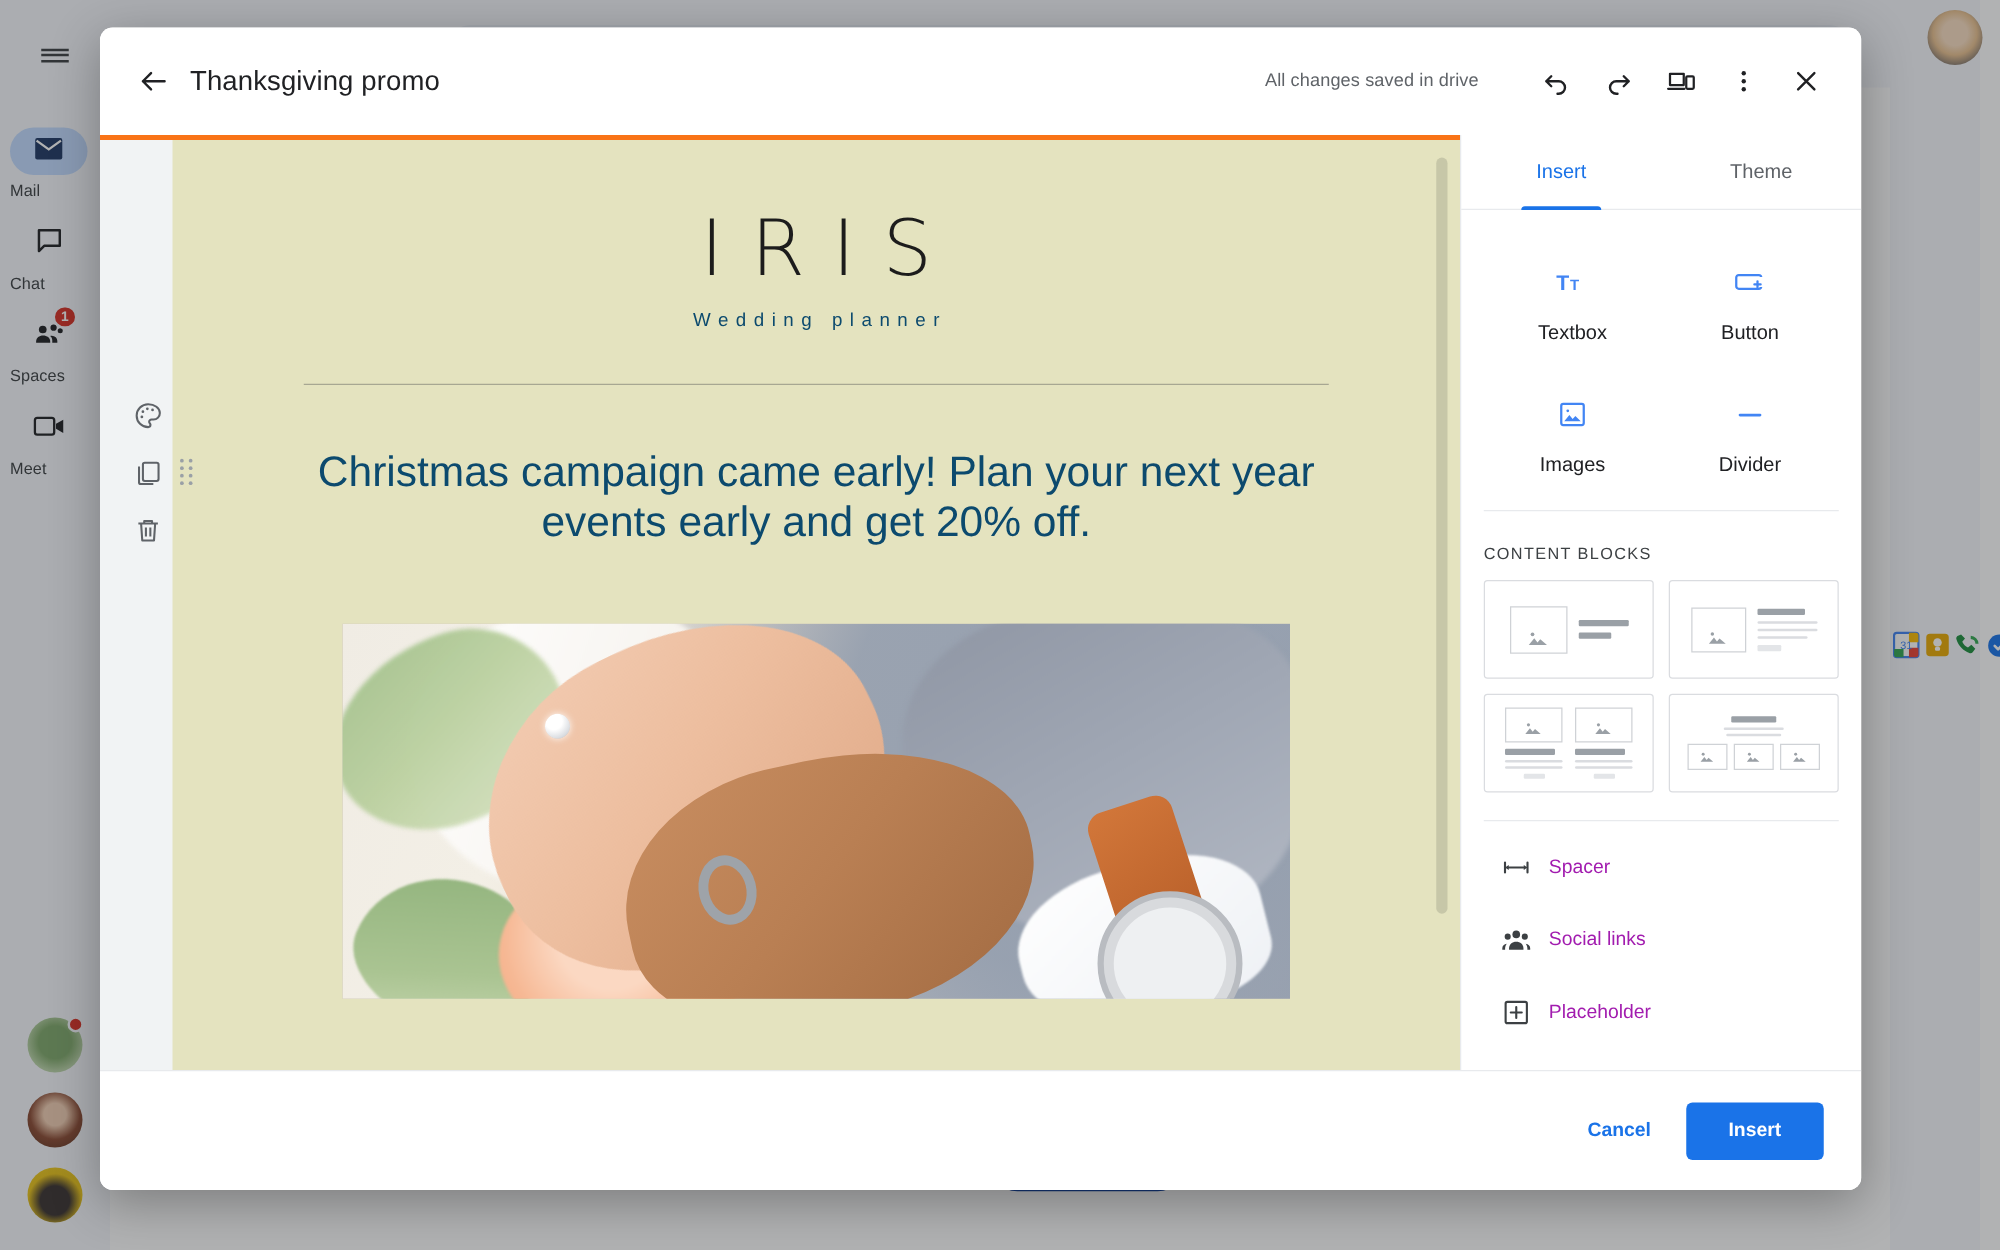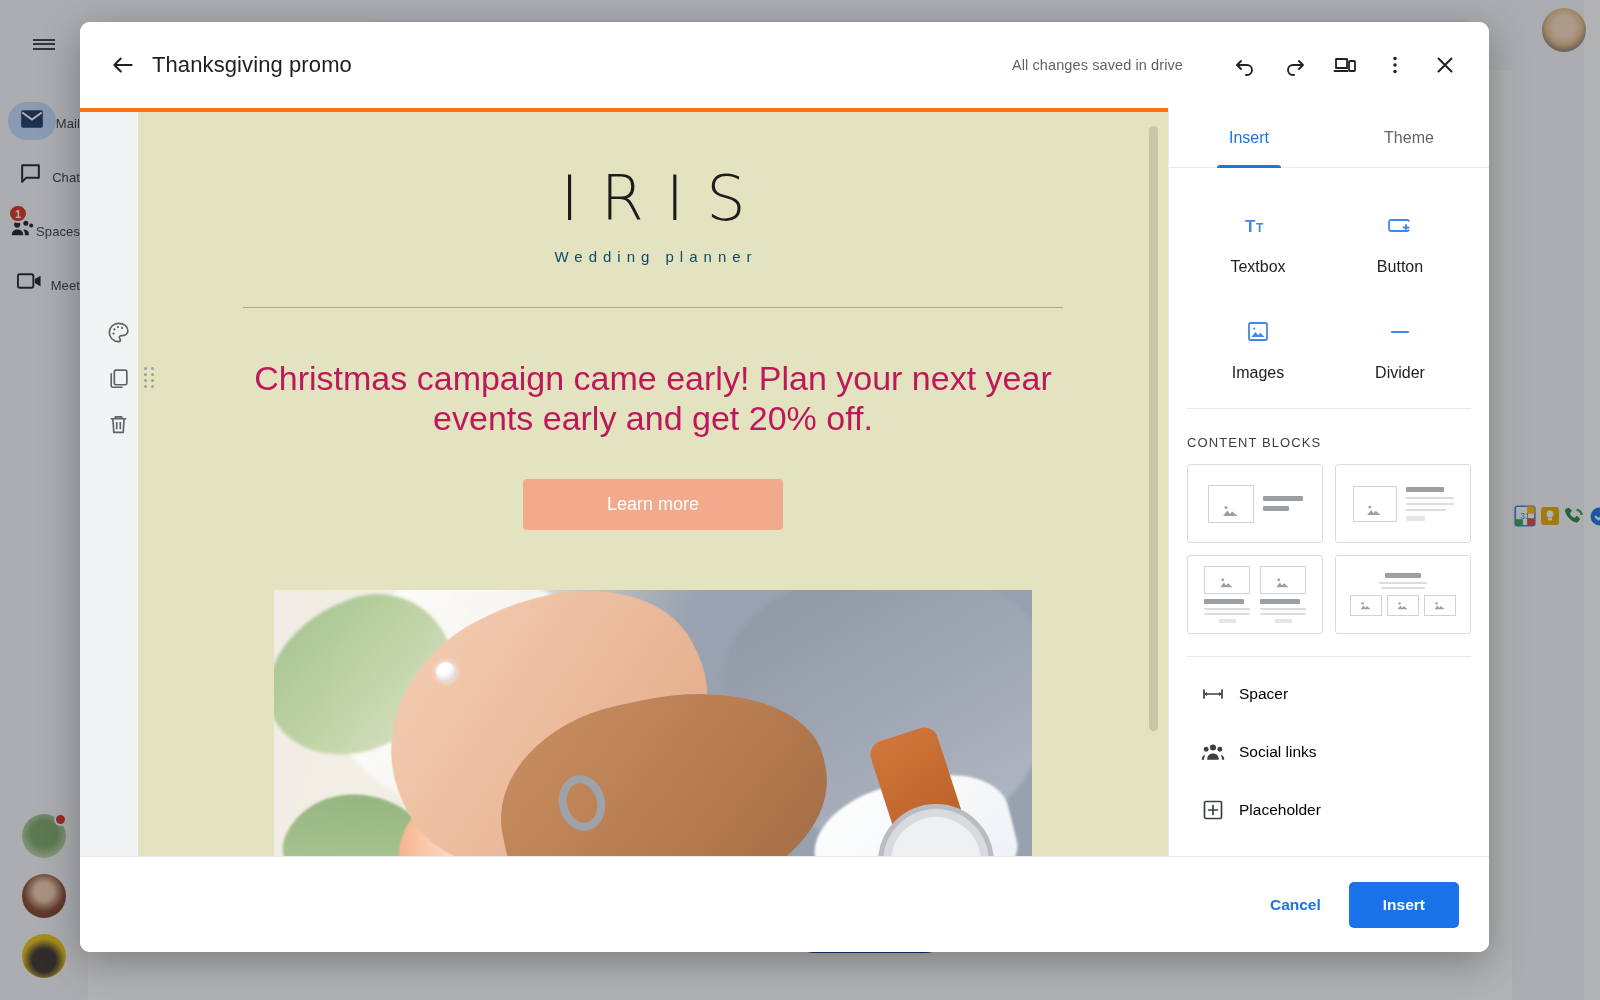--- a/index.html
+++ b/index.html
@@ -15,22 +15,22 @@
 
   .left-rail {
     position: absolute; left: 0; top: 0; width: 88px; height: 1000px;
     background: #f6f8fc;
     display: flex; flex-direction: column; align-items: center;
   }
   .hamburger { margin-top: 20px; width: 48px; height: 48px;
     display: flex; align-items: center; justify-content: center; border-radius: 50%; }
   .hamburger span { display:block; width: 22px; height: 2px; background: #3c4043; margin: 2.5px 0; }
 
-  .rail-item { width: 72px; margin-top: 16px; display: flex; flex-direction: row;
-     align-items: center; cursor: pointer; position: relative; }
+  .rail-item { width: 72px; margin-top: 16px; display: flex; flex-direction: column;
+     cursor: pointer; position: relative; }
   .rail-pill { width: 62px; height: 38px; border-radius: 19px; display:flex;
      align-items:center; justify-content:center; position: relative; }
   .rail-item.active .rail-pill { background: #c2dbff; }
   .rail-label { font-size: 13px; color: #3c4043; margin-top: 5px; letter-spacing: .1px; }
   .rail-badge {
     position: absolute; top: -6px; right: 8px; min-width: 19px; height: 19px;
     border-radius: 10px; background: #d93025; color: #fff; font-size: 11px;
     display: flex; align-items: center; justify-content: center; padding: 0 5px;
     font-weight: bold; border: 2px solid #f6f8fc;
   }
@@ -98,21 +98,21 @@
      background: #e4e3bf; overflow: hidden; }
   .email-inner { padding-top: 56px; }
   .brand { text-align: center; }
   .brand-name { font-family: "DejaVu Sans", sans-serif; font-size: 62px; font-weight: 300;
       letter-spacing: 22px; color: #1c1c1c; padding-left: 22px; line-height: 1; }
   .brand-sub { font-size: 15px; letter-spacing: 6px; color: #0c4a6e; margin-top: 18px;
       padding-left: 6px; }
   .brand-rule { width: 820px; height: 1px; background: #a7a792; margin: 42px auto 0; }
 
   .headline { text-align: center; margin-top: 50px; font-size: 34px; line-height: 1.19;
-     color: #be185d; font-weight: 400; padding: 0 70px; }
+     color: #0c4a6e; font-weight: 400; padding: 0 70px; }
 
   .cta-wrap { text-align: center; margin-top: 40px; }
   .cta { display: inline-block; background: #f2a98c; color: #fff; font-size: 18px;
      padding: 15px 0; width: 260px; border-radius: 4px; cursor: pointer; }
 
   .hero { width: 758px; height: 300px; margin: 60px auto 0; overflow: hidden; position: relative;
      background: #cbc3b8; }
   
   .hero .ph-bg { position:absolute; inset:0;
      background:
@@ -184,21 +184,21 @@
      display: flex; align-items: center; justify-content: center; cursor: pointer; padding: 8px; }
   .ph-img { border: 1px solid #cfd2d6; display: flex; align-items: flex-end; justify-content: center;
      padding-bottom: 5px; }
   .ph-img svg { display: block; }
   .bar { background: #9aa0a6; border-radius: 1px; }
   .line { background: #dadce0; border-radius: 1px; }
 
   .list-divider { height: 1px; background: #e8eaed; margin: 22px 0 8px; }
   .lrow { display: flex; align-items: center; height: 58px; cursor: pointer; }
   .lrow .lico { width: 52px; display: flex; align-items: center; justify-content: center; }
-  .lrow .ltext { font-size: 15.5px; color: #000000; }
+  .lrow .ltext { font-size: 15.5px; color: #a21caf; }
 
   .modal-footer { height: 96px; flex: 0 0 96px; background: #fff; border-top: 1px solid #e8eaed;
      display: flex; align-items: center; justify-content: flex-end; padding-right: 30px; gap: 10px; }
   .btn-text { font-size: 15.5px; color: #1a73e8; font-weight: bold; padding: 12px 18px;
      border-radius: 4px; cursor: pointer; background: none; border: none;
      font-family: "Liberation Sans", sans-serif; }
   .btn-filled { font-size: 15.5px; color: #fff; font-weight: bold; background: #1a73e8;
      border: none; border-radius: 5px; padding: 14px 34px; cursor: pointer;
      font-family: "Liberation Sans", sans-serif; }
 </style>
@@ -416,23 +416,20 @@
       <div class="email">
         <div class="email-inner">
           <div class="brand">
             <div class="brand-name">IRIS</div>
             <div class="brand-sub">Wedding planner</div>
             <div class="brand-rule"></div>
           </div>
 
           <div class="headline">Christmas campaign came early! Plan your next year events early and get 20% off.</div>
 
-          <div class="cta-wrap">
-            <div class="cta">Learn more</div>
-          </div>
 
           <div class="hero">
             <div class="ph-bg"></div>
             <div class="suit"></div>
               <div class="dress"></div>
             <div class="leaf"></div>
               <div class="leaf2"></div>
               <div class="rose"></div>
             <div class="hand-a"></div>
               <div class="hand-b"></div>

